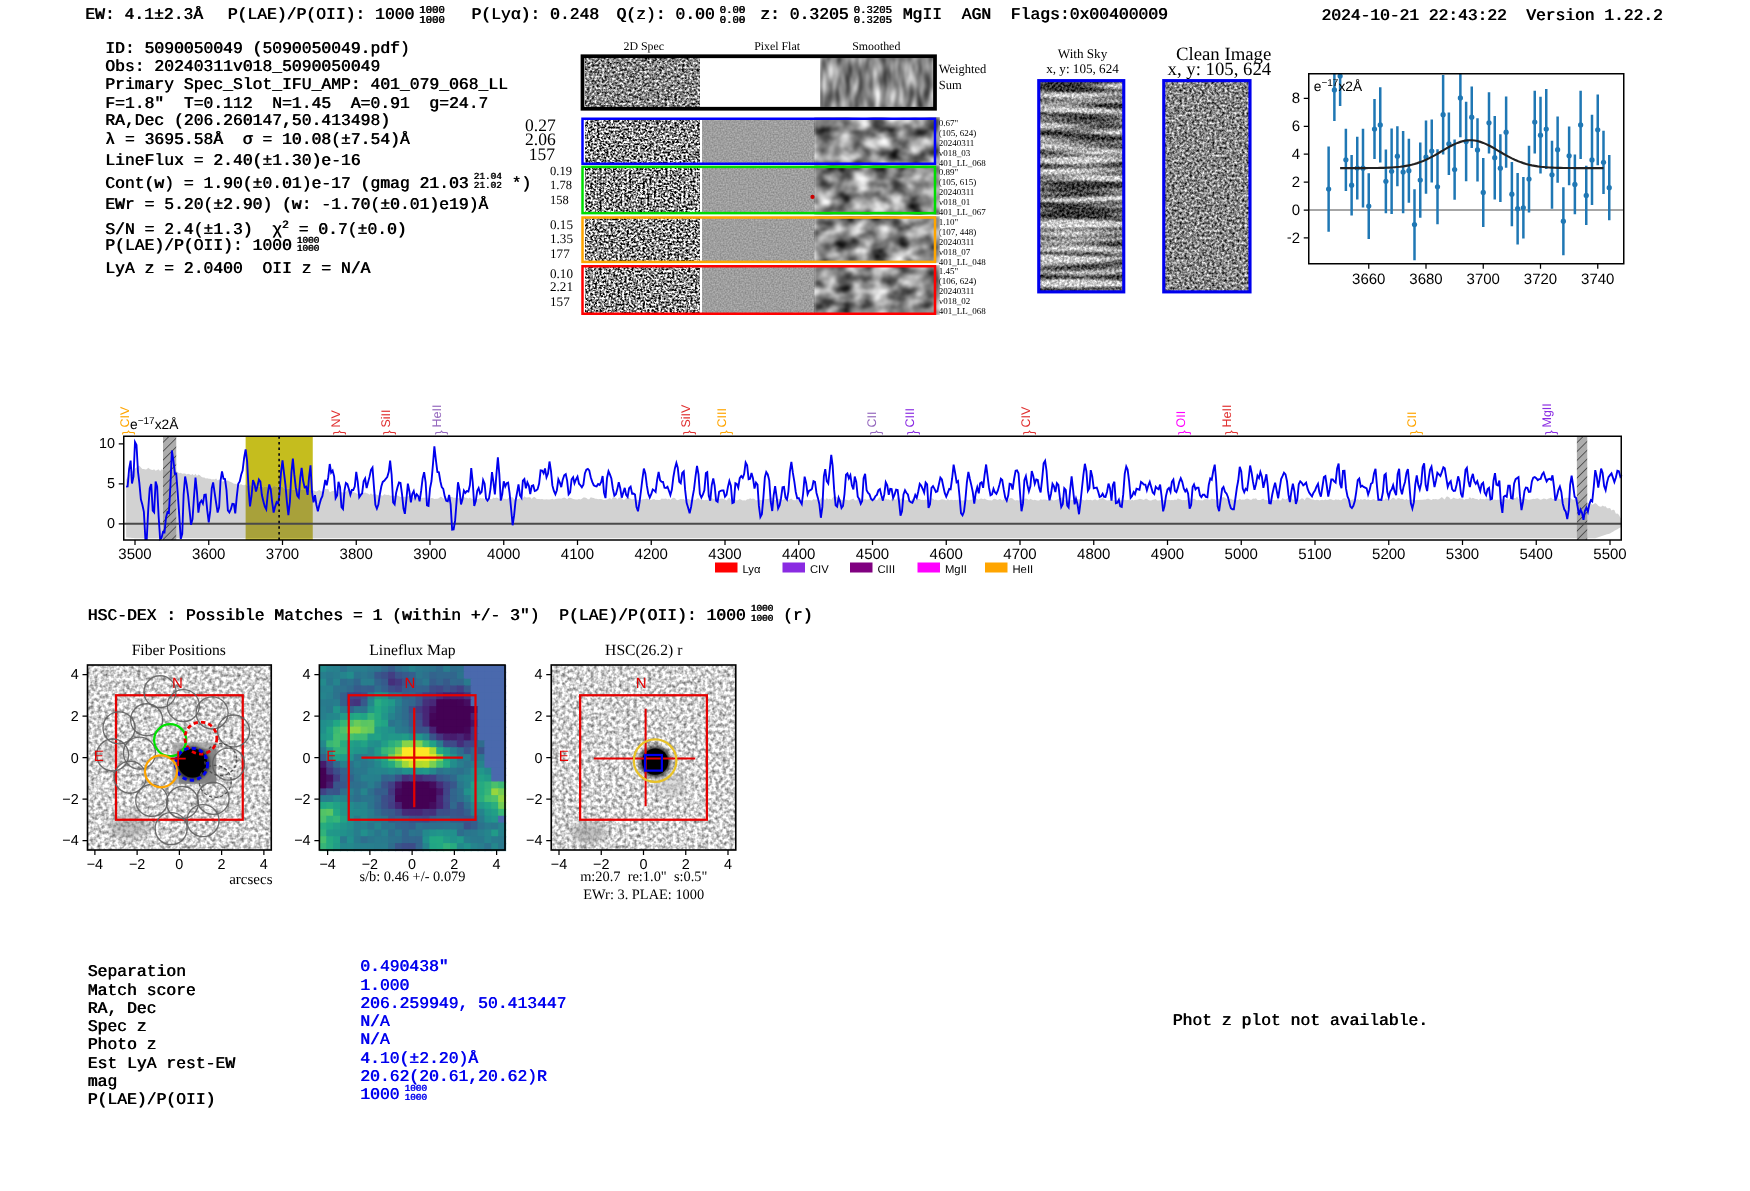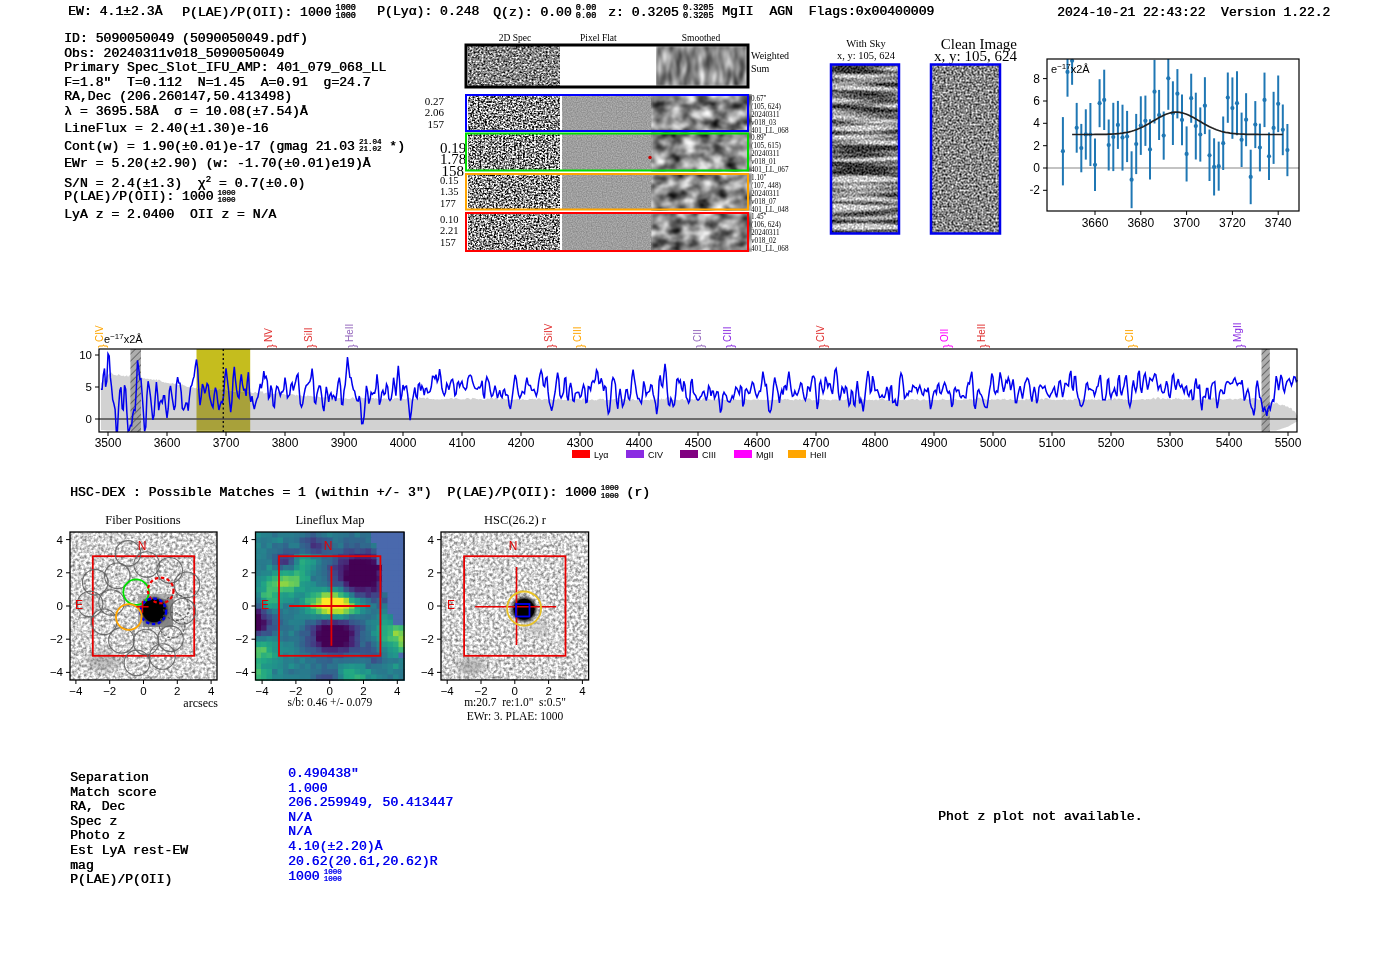--- a/index.html
+++ b/index.html
@@ -7,52 +7,52 @@
   .sans { font-family:Liberation Serif, serif; color:#000; }
 </style></head>
 <body>
 <div class="abs mono" style="left:68px;top:4px;font-size:13.1px;white-space:pre">EW: 4.1±2.3Å</div>
 <div class="abs mono" style="left:182px;top:4px;font-size:13.1px;white-space:pre">P(LAE)/P(OII): 1000<span style="display:inline-block;vertical-align:middle;margin-left:4px;font-size:8.5px;line-height:8.1px;letter-spacing:0">1000<br>1000</span></div>
 <div class="abs mono" style="left:377px;top:4px;font-size:13.1px;white-space:pre">P(Lyα): 0.248</div>
 <div class="abs mono" style="left:493px;top:4px;font-size:13.1px;white-space:pre">Q(z): 0.00<span style="display:inline-block;vertical-align:middle;margin-left:4px;font-size:8.5px;line-height:8.1px;letter-spacing:0">0.00<br>0.00</span></div>
 <div class="abs mono" style="left:608px;top:4px;font-size:13.1px;white-space:pre">z: 0.3205<span style="display:inline-block;vertical-align:middle;margin-left:4px;font-size:8.5px;line-height:8.1px;letter-spacing:0">0.3205<br>0.3205</span></div>
 <div class="abs mono" style="left:722px;top:4px;font-size:13.1px;white-space:pre">MgII  AGN  Flags:0x00400009</div>
 <div class="abs mono" style="left:1057px;top:5px;font-size:13px;white-space:pre">2024-10-21 22:43:22  Version 1.22.2</div>
-<div class="abs mono" style="left:64px;top:32px;font-size:13.1px">
+<div class="abs mono" style="left:84px;top:32px;font-size:13.1px">
     <div style="height:14.6px;line-height:14.6px;white-space:pre">ID: 5090050049 (5090050049.pdf)</div>
     <div style="height:14.6px;line-height:14.6px;white-space:pre">Obs: 20240311v018_5090050049</div>
     <div style="height:14.6px;line-height:14.6px;white-space:pre">Primary Spec_Slot_IFU_AMP: 401_079_068_LL</div>
     <div style="height:14.6px;line-height:14.6px;white-space:pre">F=1.8"  T=0.112  N=1.45  A=0.91  g=24.7</div>
     <div style="height:14.6px;line-height:14.6px;white-space:pre">RA,Dec (206.260147,50.413498)</div>
     <div style="height:14.6px;line-height:14.6px;white-space:pre">λ = 3695.58Å  σ = 10.08(±7.54)Å</div>
     <div style="height:18.0px;line-height:18.0px;white-space:pre">LineFlux = 2.40(±1.30)e-16</div>
     <div style="height:18.2px;line-height:18.2px;white-space:pre">Cont(w) = 1.90(±0.01)e-17 (gmag 21.03<span style="display:inline-block;vertical-align:middle;margin-left:4px;font-size:7.5px;line-height:7.1px;letter-spacing:0">21.04<br>21.02</span> *)</div>
     <div style="height:16.0px;line-height:16.0px;white-space:pre">EWr = 5.20(±2.90) (w: -1.70(±0.01)e19)Å</div>
     <div style="height:16.6px;line-height:16.6px;white-space:pre">S/N = 2.4(±1.3)  χ<sup style="font-size:9px">2</sup> = 0.7(±0.0)</div>
     <div style="height:17.2px;line-height:17.2px;white-space:pre">P(LAE)/P(OII): 1000<span style="display:inline-block;vertical-align:middle;margin-left:4px;font-size:7.5px;line-height:7.1px;letter-spacing:0">1000<br>1000</span></div>
     <div style="height:17.7px;line-height:17.7px;white-space:pre">LyA z = 2.0400  OII z = N/A</div>
   </div>
 
 <div class="abs sans" style="left:485px;top:33px;font-size:9.5px;width:60px;text-align:center">2D Spec</div>
-<div class="abs sans" style="left:580px;top:33px;font-size:9.5px;width:60px;text-align:left">Pixel Flat</div>
+<div class="abs sans" style="left:580px;top:33px;font-size:9.5px;width:60px;text-align:right">Pixel Flat</div>
 <div class="abs sans" style="left:671px;top:33px;font-size:9.5px;width:60px;text-align:center">Smoothed</div>
 <div class="abs sans" style="left:751px;top:49px;font-size:10px;line-height:13px">Weighted<br>Sum</div>
-<div class="abs sans" style="left:420px;top:96.0px;font-size:11px;width:24px;text-align:right">
+<div class="abs sans" style="left:420px;top:96.0px;font-size:14px;width:24px;text-align:right">
     <div style="height:11.3px;line-height:11.3px">0.27</div>
     <div style="height:11.3px;line-height:11.3px">2.06</div>
     <div style="height:11.3px;line-height:11.3px">157</div>
   </div>
 <div class="abs sans" style="left:751px;top:95.0px;font-size:7.2px">
     <div style="height:8px;line-height:8px">0.67"</div>
     <div style="height:8px;line-height:8px">(105, 624)</div>
     <div style="height:8px;line-height:8px">20240311</div>
     <div style="height:8px;line-height:8px">v018_03</div>
     <div style="height:8px;line-height:8px">401_LL_068</div>
   </div>
-<div class="abs sans" style="left:440px;top:143px;font-size:15px;width:24px;text-align:right">
+<div class="abs sans" style="left:440px;top:132px;font-size:10px;width:24px;">
     <div style="height:11.3px;line-height:11.3px">0.19</div>
     <div style="height:11.3px;line-height:11.3px">1.78</div>
     <div style="height:11.3px;line-height:11.3px">158</div>
   </div>
 <div class="abs sans" style="left:751px;top:133.5px;font-size:7.2px">
     <div style="height:8px;line-height:8px">0.89"</div>
     <div style="height:8px;line-height:8px">(105, 615)</div>
     <div style="height:8px;line-height:8px">20240311</div>
     <div style="height:8px;line-height:8px">v018_01</div>
     <div style="height:8px;line-height:8px">401_LL_067</div>

